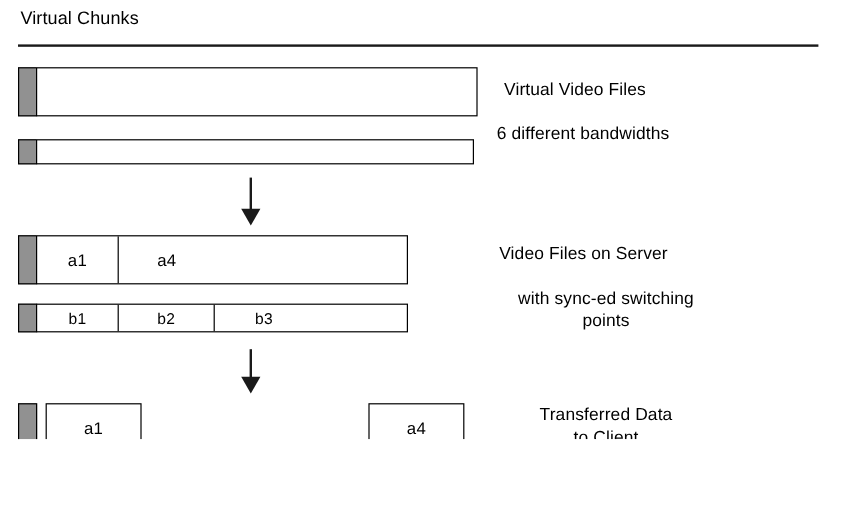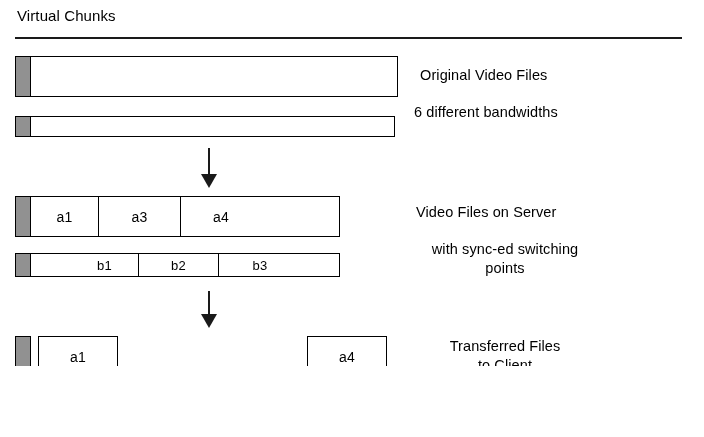--- a/index.html
+++ b/index.html
@@ -114,37 +114,36 @@
 
   <div class="title">Virtual Chunks</div>
   <div class="rule"></div>
 
   <div class="gray-block" style="left:15px; top:56px; width:16px; height:41px;"></div>
   <div class="bar" style="left:30px; top:56px; width:368px; height:41px;"></div>
 
   <div class="gray-block" style="left:15px; top:116px; width:16px; height:21px;"></div>
   <div class="bar" style="left:30px; top:116px; width:365px; height:21px;"></div>
 
-  <div class="caption" style="left:420px; top:66px;">Original Video Files</div>
+  <div class="caption" style="left:420px; top:66px;">Virtual Video Files</div>
   <div class="caption" style="left:414px; top:103px;">6 different bandwidths</div>
 
   <div class="arrow" style="left:200px; top:148px; width:17px; height:40px;">
     <div class="shaft" style="height:28px;"></div>
     <div class="head"></div>
   </div>
 
   <div class="gray-block" style="left:15px; top:196px; width:16px; height:41px;"></div>
   <div class="chunk-row" style="left:30px; top:196px; width:310px; height:41px;">
     <div class="chunk" style="width:68px;">a1</div>
-    <div class="chunk" style="width:82px;">a3</div>
     <div class="chunk" style="width:80px;">a4</div>
   </div>
 
   <div class="gray-block" style="left:15px; top:253px; width:16px; height:24px;"></div>
-  <div class="chunk-row" style="left:30px; top:253px; width:310px; height:24px;padding-left:40px;">
+  <div class="chunk-row" style="left:30px; top:253px; width:310px; height:24px;">
     <div class="chunk small" style="width:68px;">b1</div>
     <div class="chunk small" style="width:80px;">b2</div>
     <div class="chunk small" style="width:82px;">b3</div>
   </div>
 
   <div class="caption" style="left:416px; top:203px;">Video Files on Server</div>
   <div class="caption center" style="left:410px; top:240px; width:190px;">with sync-ed switching
 points</div>
 
   <div class="arrow" style="left:200px; top:291px; width:17px; height:37px;">
@@ -153,16 +152,16 @@
   </div>
 
   <div class="gray-block" style="left:15px; top:336px; width:16px; height:41px;"></div>
   <div class="box" style="left:38px; top:336px; width:80px; height:41px;">a1</div>
   <div class="box" style="left:307px; top:336px; width:80px; height:41px;">a4</div>
 
   <div class="gray-block" style="left:15px; top:395px; width:16px; height:22px;"></div>
   <div class="box small" style="left:126px; top:395px; width:80px; height:22px;">b2</div>
   <div class="box small" style="left:218px; top:395px; width:80px; height:22px;">b3</div>
 
-  <div class="caption center" style="left:410px; top:337px; width:190px;">Transferred Files
+  <div class="caption center" style="left:410px; top:337px; width:190px;">Transferred Data
 to Client</div>
 
 </div>
 
 </body></html>

